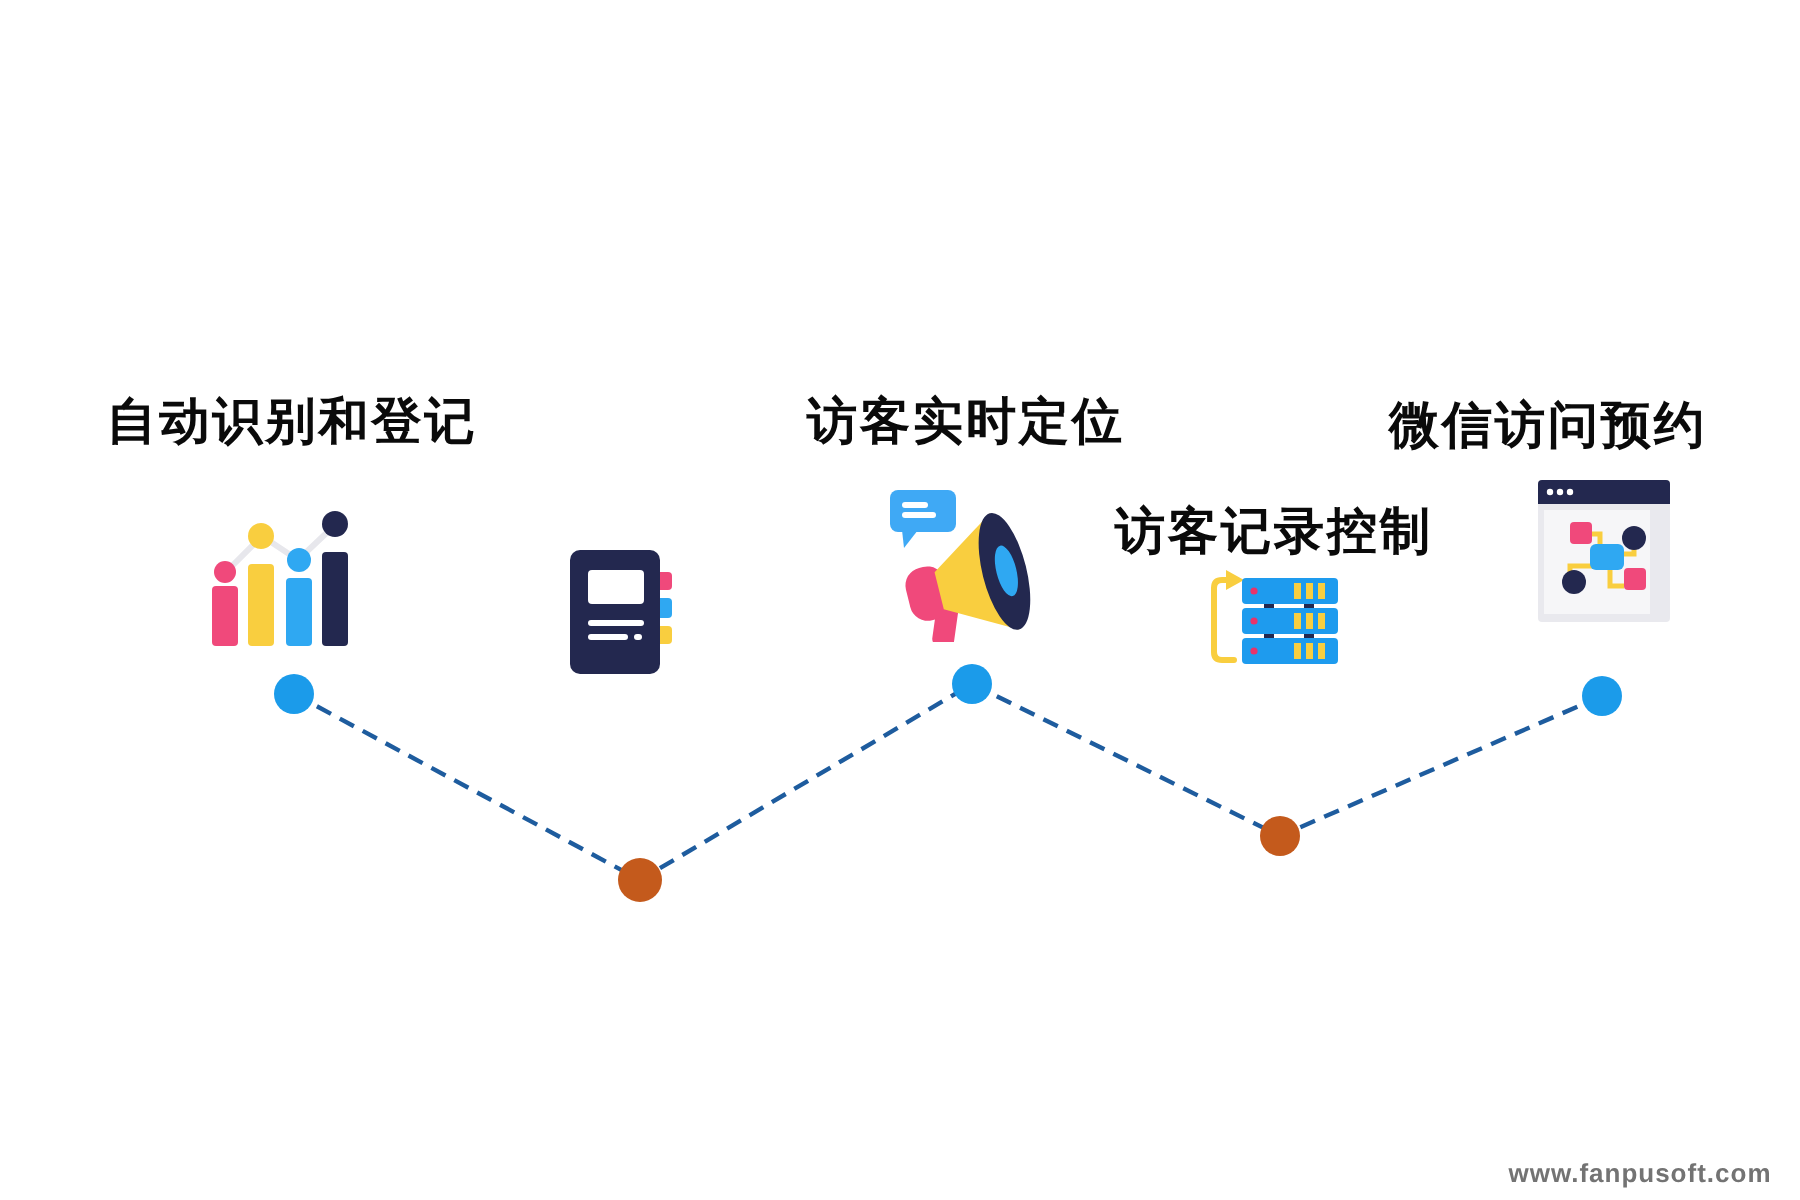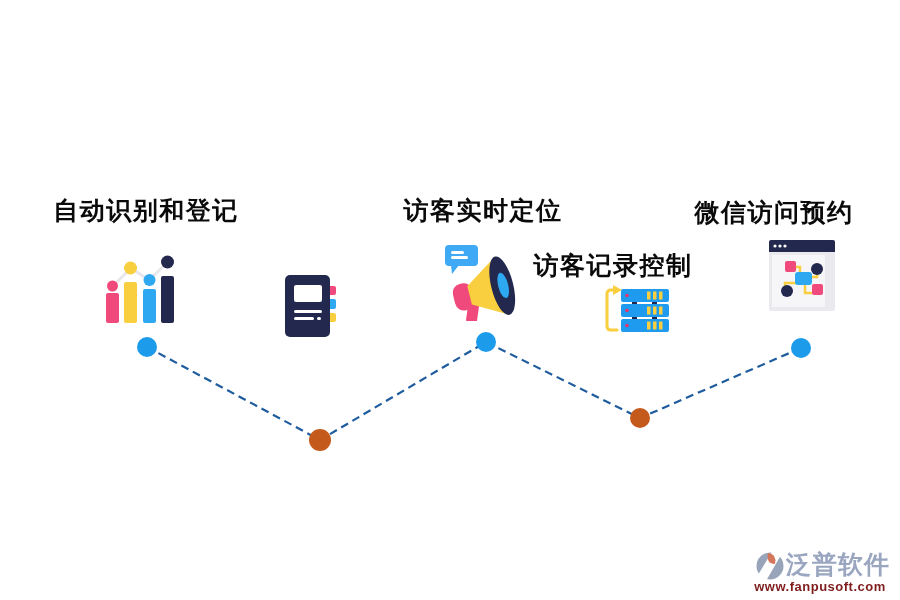--- a/index.html
+++ b/index.html
@@ -18,39 +18,39 @@
   .f-blue{fill:#2FA8F2}
   .f-navy{fill:#23284F}
   .f-white{fill:#ffffff}
   .f-bblue{fill:#1E9BEE}
   .f-red{fill:#E8336A}
   .s-yellow{stroke:#F9CE3F;fill:none;stroke-width:3;stroke-linecap:round;}
   
   .watermark{position:absolute;right:10px;bottom:6px;width:140px;}
   .wm-top{display:flex;align-items:center;justify-content:flex-end;gap:1px;}
   .wm-brand{font-size:25px;font-weight:bold;color:#9AA6C0;letter-spacing:1px;white-space:nowrap;}
-  .wm-url{font-size:13px;font-weight:bold;color:#7f1d1d;letter-spacing:0.5px;text-align:center;margin-top:-2px;}
+  .wm-url{font-size:13px;font-weight:bold;color:#737373;letter-spacing:0.5px;text-align:center;margin-top:-2px;}
 </style>
 </head>
 <body>
 
 <div class="stage">
 
   <svg id="connector-svg" width="900" height="600" viewBox="0 0 900 600">
     <polyline points="147,347 320,440 486,342 640,418 801,348" fill="none" stroke-width="2.2" stroke-dasharray="8 5" stroke="#1E5C9E"></polyline>
     <circle cx="147" cy="347" r="10" fill="#1B9BEA"></circle>
     <circle cx="320" cy="440" r="11" fill="#C45A1C"></circle>
     <circle cx="486" cy="342" r="10" fill="#1B9BEA"></circle>
     <circle cx="640" cy="418" r="10" fill="#C45A1C"></circle>
     <circle cx="801" cy="348" r="10" fill="#1B9BEA"></circle>
   </svg>
 
   <div class="item-label" style="left:146px;top:194px">自动识别和登记</div>
   <div class="item-label" style="left:483px;top:194px">访客实时定位</div>
-  <div class="item-label" style="left:613px;top:249px">访客记录控制</div>
+  <div class="item-label" style="left:637px;top:249px">访客记录控制</div>
   <div class="item-label" style="left:774px;top:196px">微信访问预约</div>
 
   <svg class="icon" style="left:98px;top:253px" width="88" height="74" viewBox="0 0 88 74">
     <polyline points="15,33 33,15 51,27 70,9" fill="none" stroke="#E7E7EC" stroke-width="3"></polyline>
     <rect class="f-pink" x="8" y="40" width="13" height="30" rx="2"></rect>
     <rect class="f-yellow" x="26" y="29" width="13" height="41" rx="2"></rect>
     <rect class="f-blue" x="45" y="36" width="13" height="34" rx="2"></rect>
     <rect class="f-navy" x="63" y="23" width="13" height="47" rx="2"></rect>
     <circle class="f-pink" cx="14.5" cy="33" r="5.5"></circle>
     <circle class="f-yellow" cx="32.5" cy="15" r="6.5"></circle>
@@ -124,24 +124,16 @@
     <path d="M48 30 V37 H41" fill="none" stroke="#F9CE3F" stroke-width="2.5"></path>
     <path d="M36 45 V53 H43" fill="none" stroke="#F9CE3F" stroke-width="2.5"></path>
     <rect class="f-pink" x="16" y="21" width="11" height="11" rx="2"></rect>
     <circle class="f-navy" cx="48" cy="29" r="6"></circle>
     <rect class="f-blue" x="26" y="32" width="17" height="13" rx="3"></rect>
     <circle class="f-navy" cx="18" cy="51" r="6"></circle>
     <rect class="f-pink" x="43" y="44" width="11" height="11" rx="2"></rect>
   </svg>
 
   <div class="watermark">
-    <div class="wm-top">
-      <svg width="30" height="32" viewBox="0 0 30 32">
-        <circle cx="15" cy="17" r="13.5" fill="#98A4B9"></circle>
-        <polygon points="18,1 26,6 11,32 3,26" fill="#ffffff"></polygon>
-        <path d="M13 4 Q22 5 20 15 Q11 15 13 4 Z" fill="#D4765B"></path>
-      </svg>
-      <span class="wm-brand">泛普软件</span>
-    </div>
     <div class="wm-url">www.fanpusoft.com</div>
   </div>
 
 </div>
 
 </body></html>

